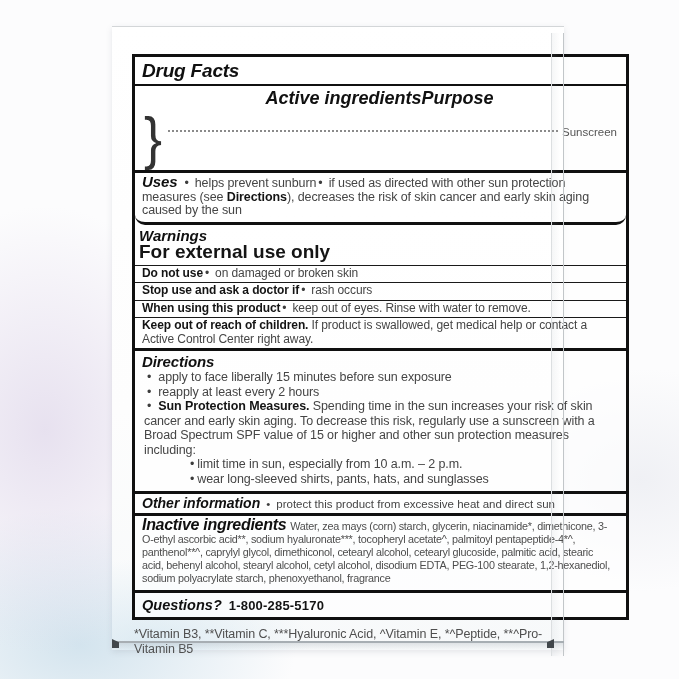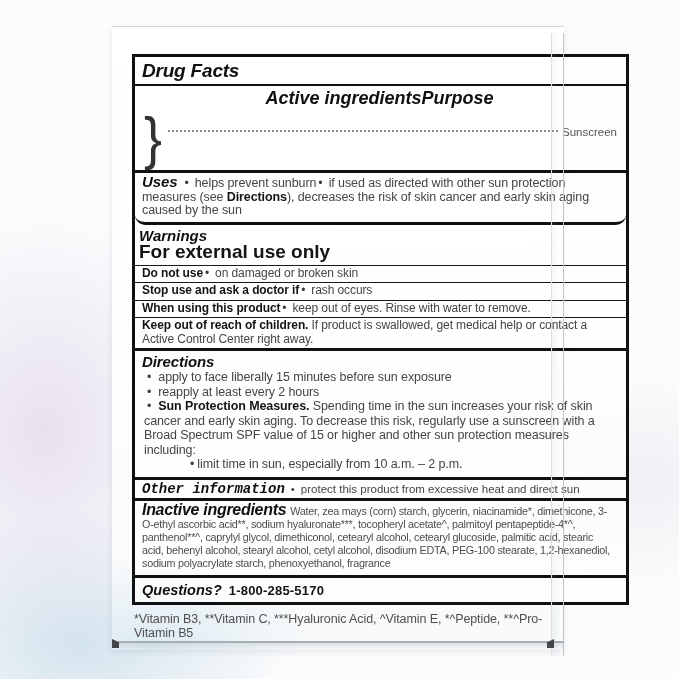--- a/index.html
+++ b/index.html
@@ -79,21 +79,21 @@
   .dir-sec { border-top: 3px solid #101010; padding: 2px 9px 5px 7px; font-size: 12.5px; line-height: 14.5px; letter-spacing: -0.1px; }
   .dir-sec .hd { font-size: 15px; display: block; line-height: 17px; }
   .dir-item { padding-left: 2px; }
   .dir-item .bullet { margin: 0 7px 0 3px; }
   .dir-sub { padding-left: 48px; }
   .dir-sub .bullet { margin: 0 3px 0 0; }
   .b { font-weight: bold; color: #141414; }
 
   
   .other-sec { border-top: 3px solid #101010; padding: 2px 9px 2px 7px; font-size: 11.5px; line-height: 14px; white-space: nowrap; }
-  .other-sec .hd { font-size: 14px; margin-right: 4px; font-family: Liberation Mono, monospace; }
+  .other-sec .hd { font-size: 14px; margin-right: 4px; }
 
   
   .inactive-sec { border-top: 3px solid #101010; padding: 2px 9px 5px 7px; font-size: 10.8px; line-height: 13px; letter-spacing: -0.25px; color: #4d4d4d; }
   .inactive-sec .hd { font-size: 16px; letter-spacing: -0.3px; margin-right: 4px; }
 
   
   .q-sec { border-top: 3px solid #101010; padding: 3px 9px 3px 7px; }
   .q-sec .hd { font-size: 14.5px; margin-right: 7px; }
   .q-sec .phone { font-weight: bold; color: #141414; font-size: 13px; letter-spacing: 0.2px; }
 
@@ -151,20 +151,21 @@
       <span class="lbl">Keep out of reach of children.</span>
       <span>If product is swallowed, get medical help or contact a Active Control Center right away.</span>
     </div>
 
     <div class="dir-sec">
       <span class="hd">Directions</span>
       <div class="dir-item"><span class="bullet">•</span><span>apply to face liberally 15 minutes before sun exposure</span></div>
       <div class="dir-item"><span class="bullet">•</span><span>reapply at least every 2 hours</span></div>
       <div class="dir-item"><span class="bullet">•</span><span class="b">Sun Protection Measures.</span><span> Spending time in the sun increases your risk of skin cancer and early skin aging. To decrease this risk, regularly use a sunscreen with a Broad Spectrum SPF value of 15 or higher and other sun protection measures including:</span></div>
       <div class="dir-sub"><span class="bullet">•</span><span>limit time in sun, especially from 10 a.m. – 2 p.m.</span></div>
+      <div class="dir-sub"><span class="bullet">•</span><span>wear long-sleeved shirts, pants, hats, and sunglasses</span></div>
     </div>
 
     <div class="other-sec">
       <span class="hd">Other information</span><span class="bullet">•</span><span>protect this product from excessive heat and direct sun</span>
     </div>
 
     <div class="inactive-sec">
       <span class="hd">Inactive ingredients</span><span>Water, zea mays (corn) starch, glycerin, niacinamide*, dimethicone, 3-O-ethyl ascorbic acid**, sodium hyaluronate***, tocopheryl acetate^, palmitoyl pentapeptide-4*^, panthenol**^, caprylyl glycol, dimethiconol, cetearyl alcohol, cetearyl glucoside, palmitic acid, stearic acid, behenyl alcohol, stearyl alcohol, cetyl alcohol, disodium EDTA, PEG-100 stearate, 1,2-hexanediol, sodium polyacrylate starch, phenoxyethanol, fragrance</span>
     </div>
 

